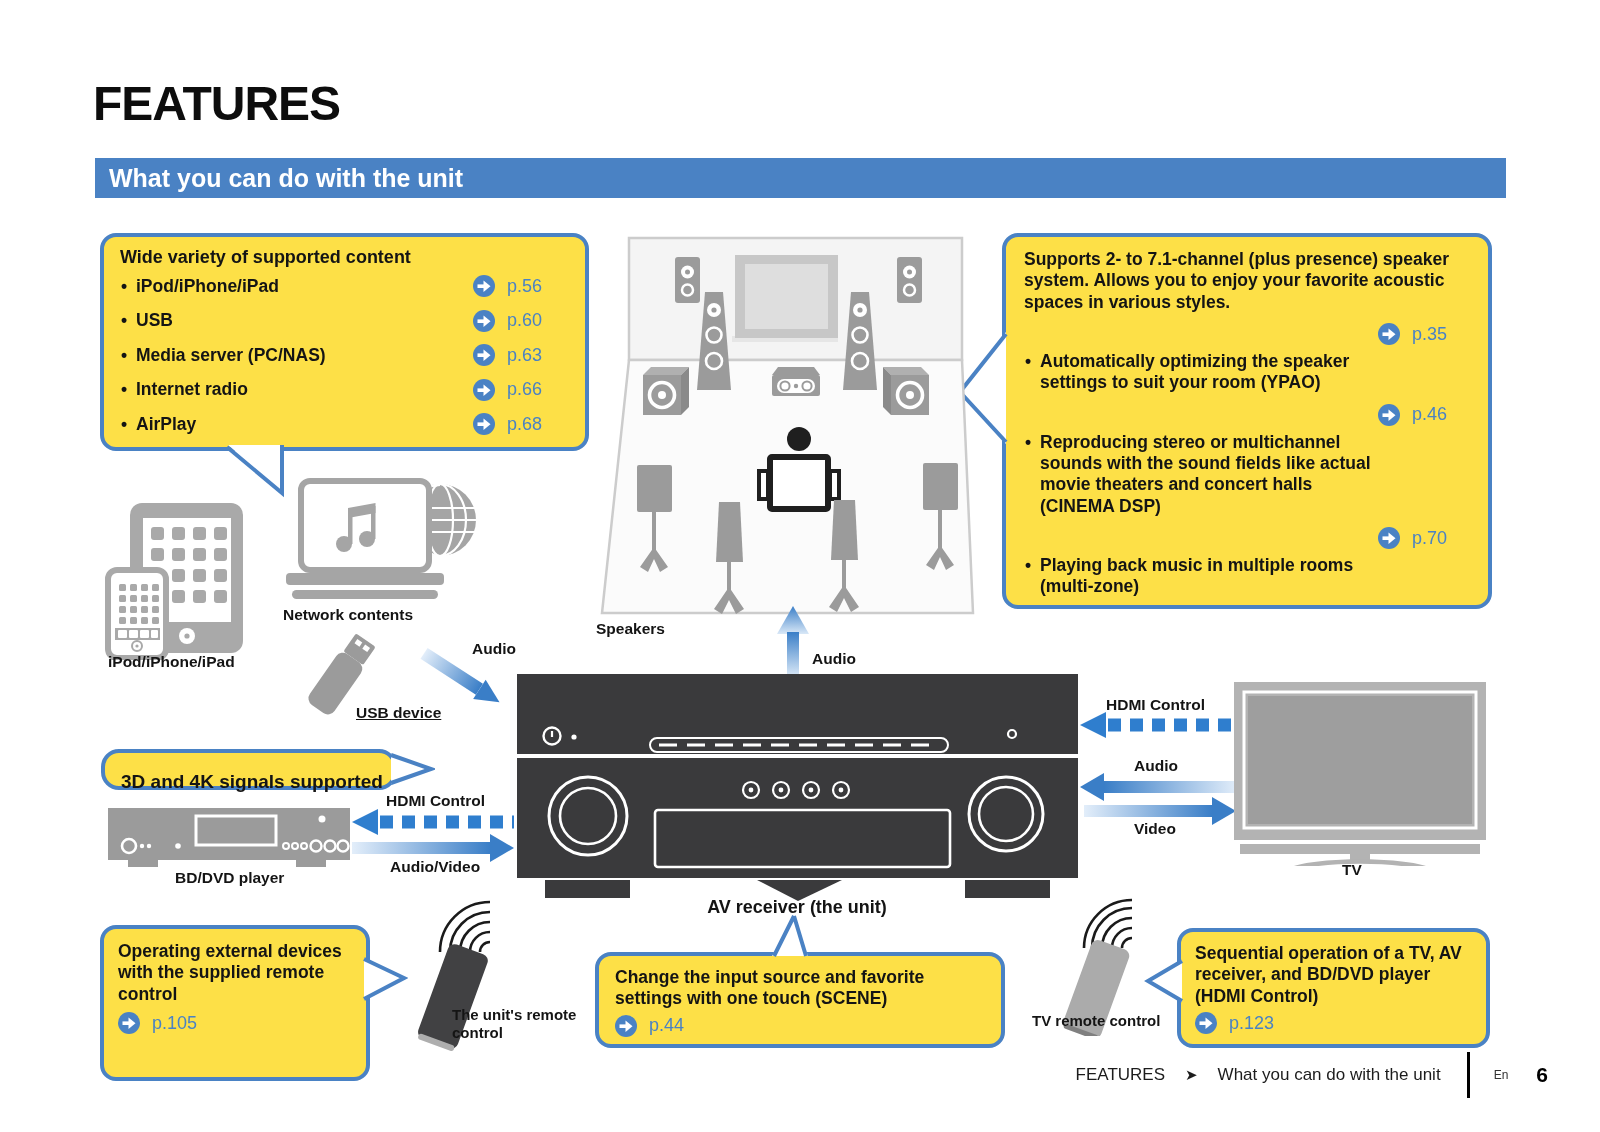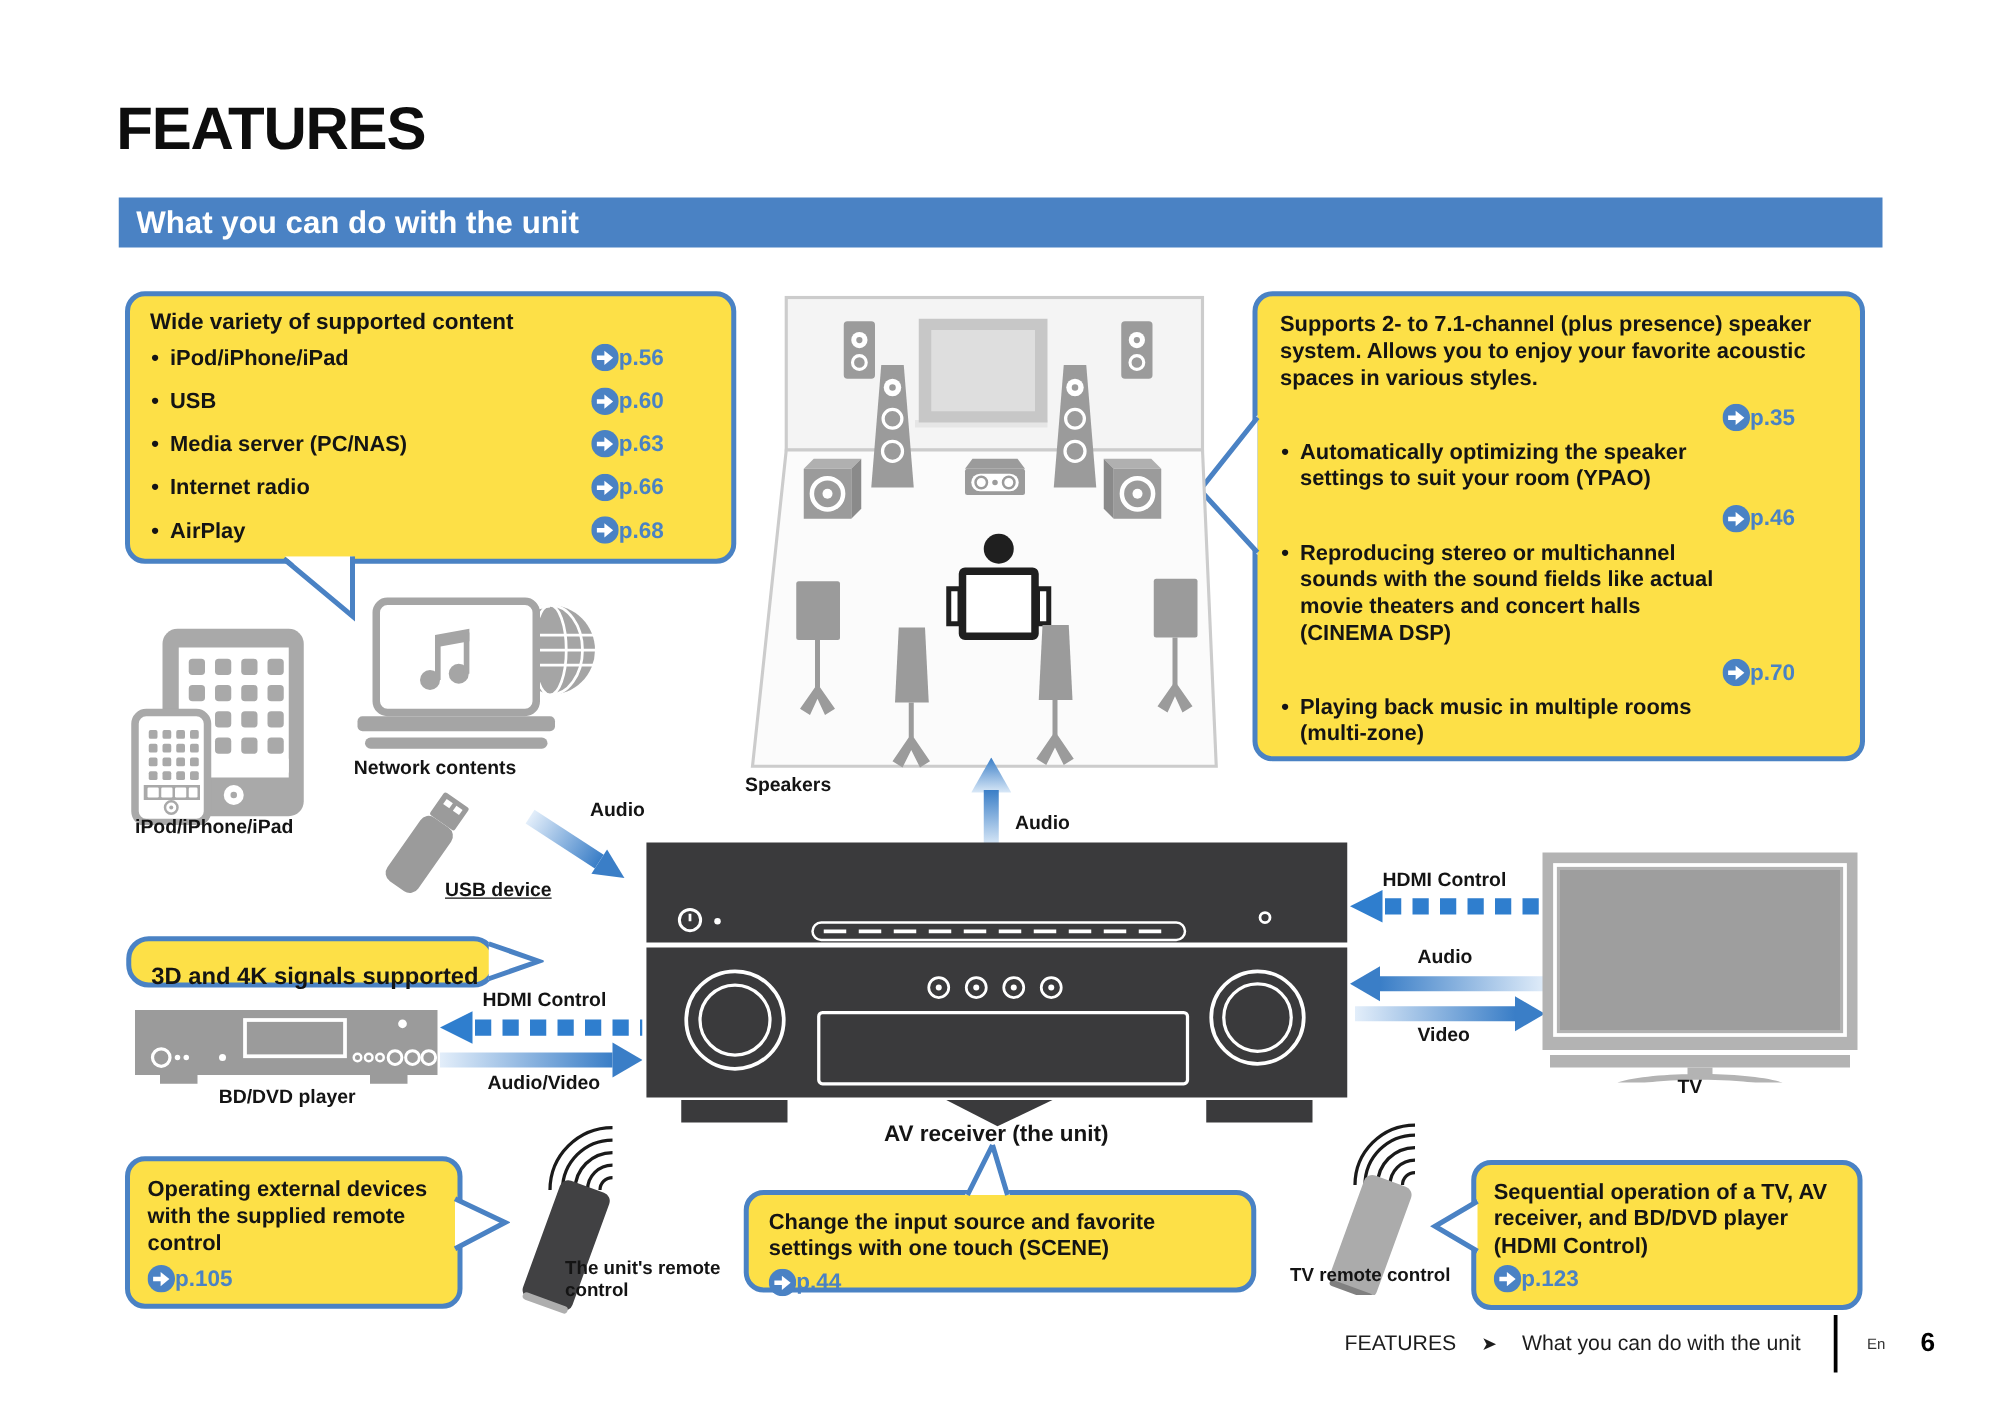--- a/index.html
+++ b/index.html
@@ -6,21 +6,21 @@
   .page{position:relative;width:1600px;height:1132px;background:#ffffff;font-family:"Liberation Sans",sans-serif;overflow:hidden;}
   .abs{position:absolute;}
   .doc-title{position:absolute;left:93px;top:76px;font-size:48px;font-weight:bold;color:#0d0d0d;letter-spacing:-1px;}
   .section-bar{position:absolute;left:95px;top:158px;width:1411px;height:40px;background:#4a82c4;color:#ffffff;font-weight:bold;font-size:25px;line-height:40px;padding-left:14px;box-sizing:border-box;}
   .callout{position:absolute;background:#fde047;border:4px solid #4a82c4;border-radius:16px;box-sizing:border-box;}
   .callout-title{font-weight:bold;font-size:18px;color:#141414;line-height:1.22;}
   .sc-row{display:flex;align-items:center;height:34.5px;}
   .sc-label{flex:1;font-weight:bold;font-size:17.5px;color:#141414;}
   .bullet{position:relative;padding-left:16px;}
   .bullet::before{content:"\2022";position:absolute;left:1px;top:0;font-weight:bold;}
-  .pageref{display:inline-flex;align-items:center;gap:0;color:#4a82c4;font-weight:bold;font-size:18px;white-space:nowrap;}
+  .pageref{display:inline-flex;align-items:center;gap:12px;color:#4a82c4;font-weight:normal;font-size:18px;white-space:nowrap;}
   .refcol{width:96px;flex:none;}
   .bitem{display:flex;margin-top:10px;}
   .btext{font-weight:bold;font-size:17.5px;line-height:1.22;color:#141414;flex:1;max-width:365px;margin-top:28px;}
   .lbl{position:absolute;font-weight:bold;font-size:15.5px;color:#141414;white-space:nowrap;}
   .lbl-lg{font-size:18px;}
   .footer{position:absolute;right:52px;top:1052px;display:flex;align-items:center;font-size:17px;color:#1c1c1c;}
   .footer .vbar{width:3px;height:46px;background:#000;margin:0 24px 0 26px;}
   svg{display:block;}
 </style>
 </head>
@@ -459,39 +459,39 @@
       <path d="M58,76 A40 40 0 0 1 98,36"></path>
       <path d="M48,76 A50 50 0 0 1 98,26"></path>
     </g>
     <g transform="rotate(20 60 120)">
       <rect x="40" y="70" width="42" height="100" rx="7" fill="#414143"></rect>
       <rect x="42" y="166" width="38" height="6" rx="3" fill="#aeaeae"></rect>
     </g>
   </svg>
   <div class="lbl" style="left:452px;top:1006px;font-size:15px;line-height:1.18;white-space:normal;width:130px;">The unit's remote control</div>
 
-  <div class="callout" style="left:100px;top:925px;width:270px;height:122px;padding:12px 14px;">
+  <div class="callout" style="left:100px;top:925px;width:270px;height:156px;padding:12px 14px;">
     <div class="callout-title" style="font-size:17.5px;">Operating external devices with the supplied remote control</div>
     <div style="margin-top:7px;">
       <span class="pageref">
           <svg width="22" height="22" viewBox="0 0 22 22">
             <circle cx="11" cy="11" r="11" fill="#4a82c4"></circle>
             <rect x="4.5" y="9.4" width="7" height="3.6" fill="#fff"></rect>
             <polygon points="10.5,5.5 17.5,11.2 10.5,16.9" fill="#fff"></polygon>
           </svg>
           <span>p.105</span>
         </span>
     </div>
   </div>
   <svg class="abs" style="left:362px;top:956px;" width="46" height="46">
     <polygon points="2,2 42,22 2,44" fill="#fff"></polygon>
     <path d="M2,3 L42,22 L2,43" fill="none" stroke="#4a82c4" stroke-width="4"></path>
   </svg>
 
-  <div class="callout" style="left:595px;top:952px;width:410px;height:82px;padding:11px 16px;">
+  <div class="callout" style="left:595px;top:952px;width:410px;height:96px;padding:11px 16px;">
     <div class="callout-title" style="font-size:17.5px;">Change the input source and favorite settings with one touch (SCENE)</div>
     <div style="margin-top:5px;">
       <span class="pageref">
           <svg width="22" height="22" viewBox="0 0 22 22">
             <circle cx="11" cy="11" r="11" fill="#4a82c4"></circle>
             <rect x="4.5" y="9.4" width="7" height="3.6" fill="#fff"></rect>
             <polygon points="10.5,5.5 17.5,11.2 10.5,16.9" fill="#fff"></polygon>
           </svg>
           <span>p.44</span>
         </span>

